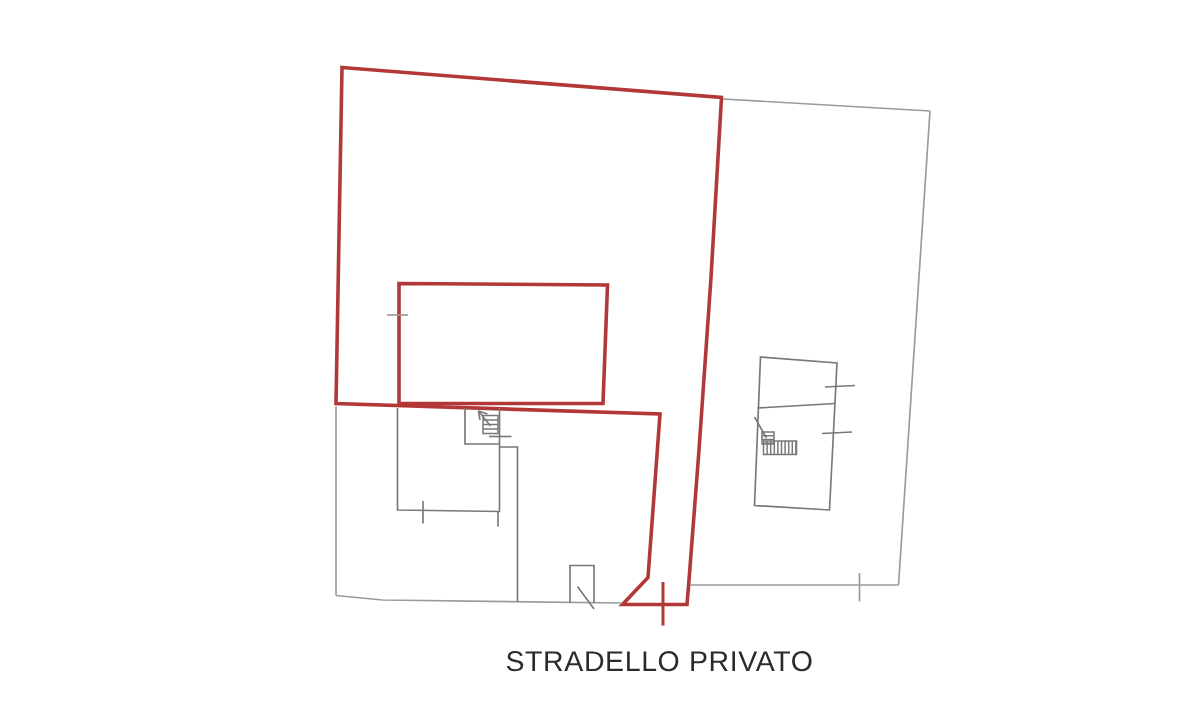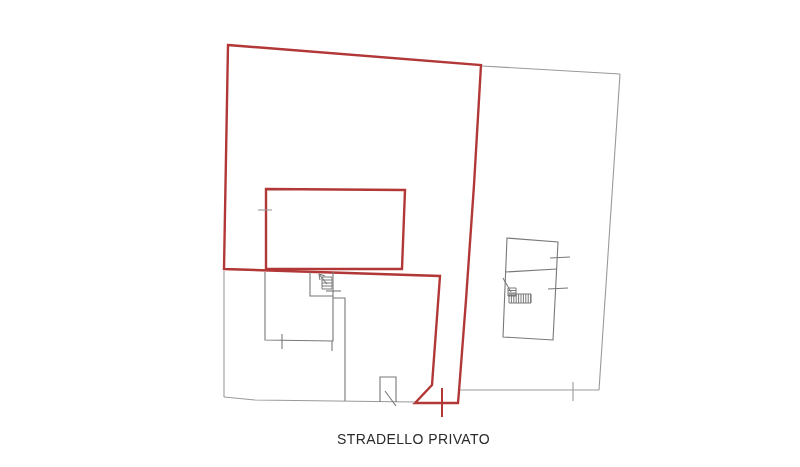--- a/index.html
+++ b/index.html
@@ -19,21 +19,21 @@
     position: absolute;
     left: 0;
     top: 0;
     width: 800px;
     height: 467px;
   }
   .plan-label {
     position: absolute;
     left: 337px;
     top: 431px;
-    font-size: 14px;
+    font-size: 19px;
     letter-spacing: 0.4px;
     color: #2b2b2b;
     white-space: nowrap;
   }
 </style>
 </head>
 <body>
 
 <div class="plan-page">
   <svg class="plan-svg" viewBox="0 0 800 467" xmlns="http://www.w3.org/2000/svg">

